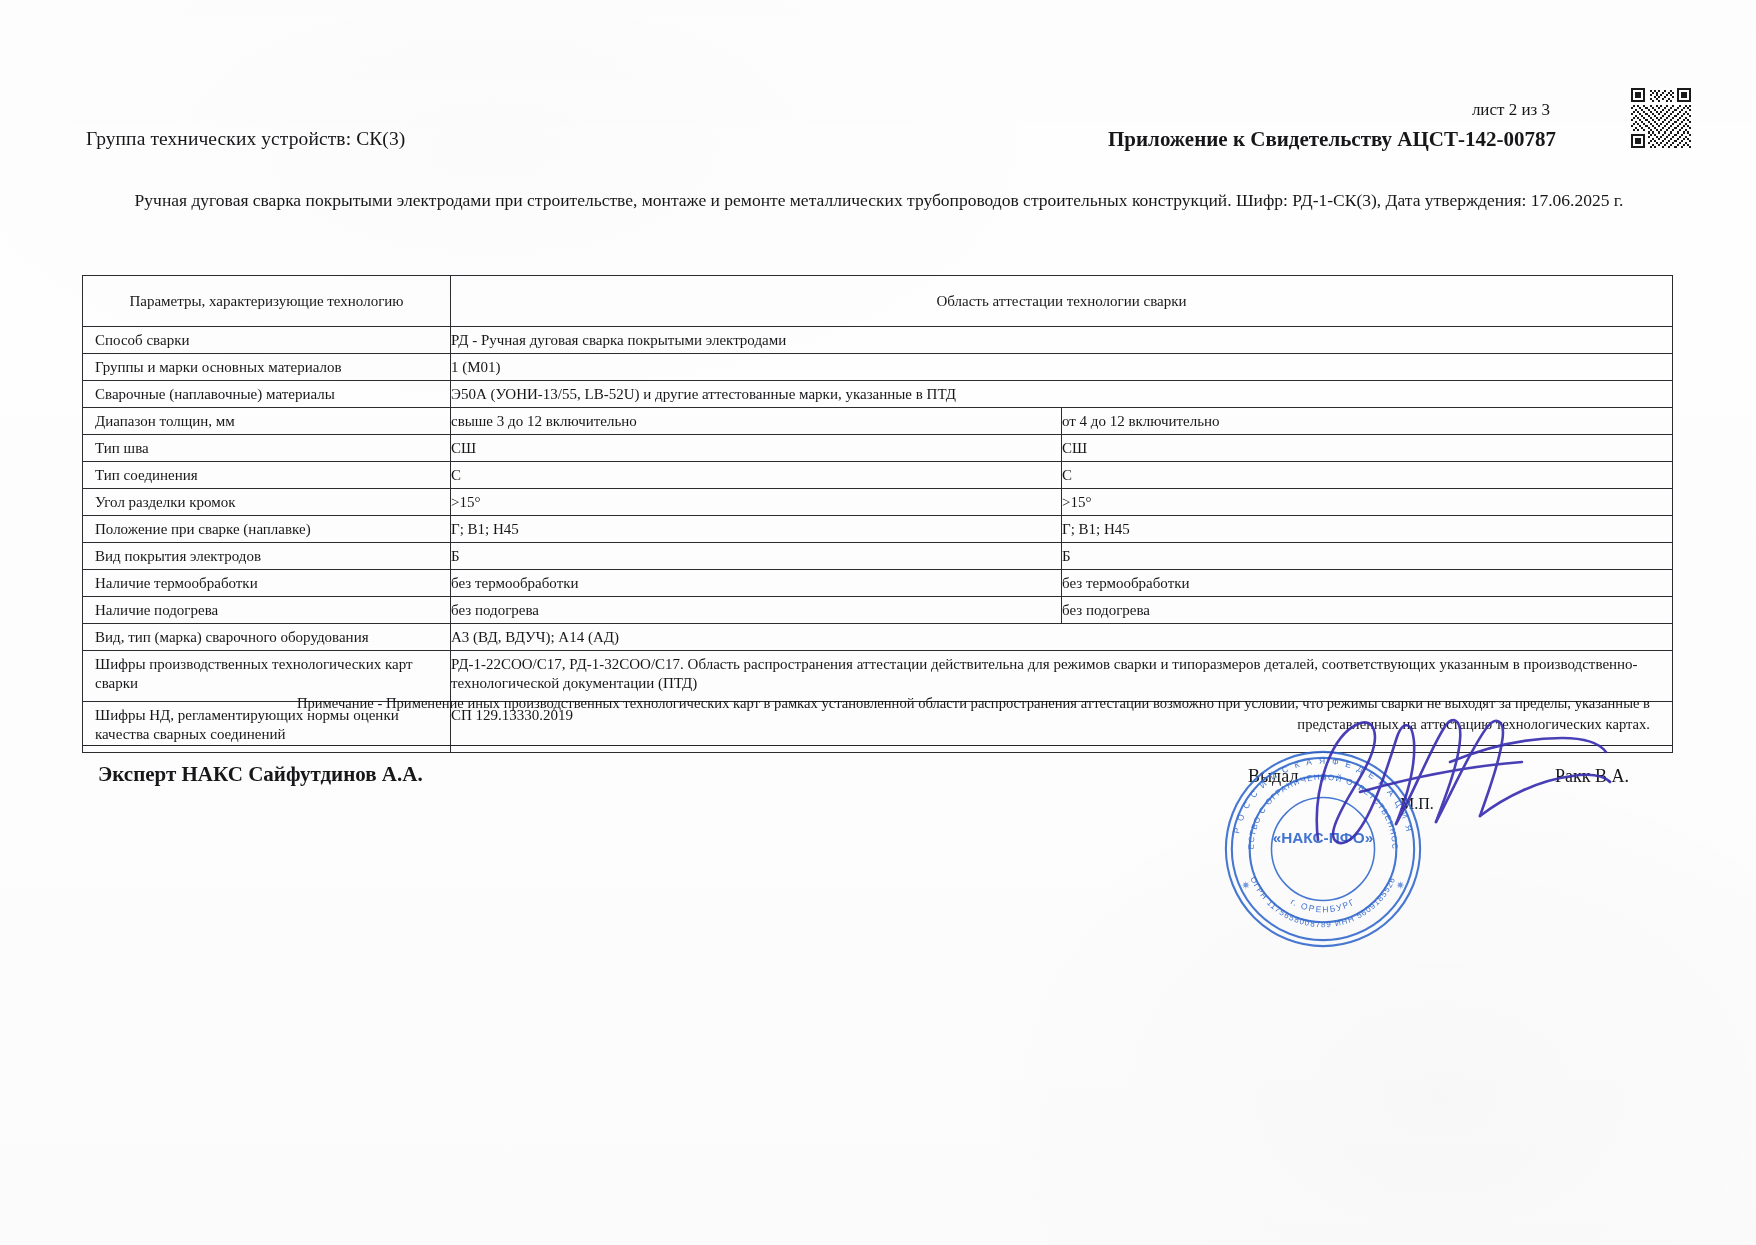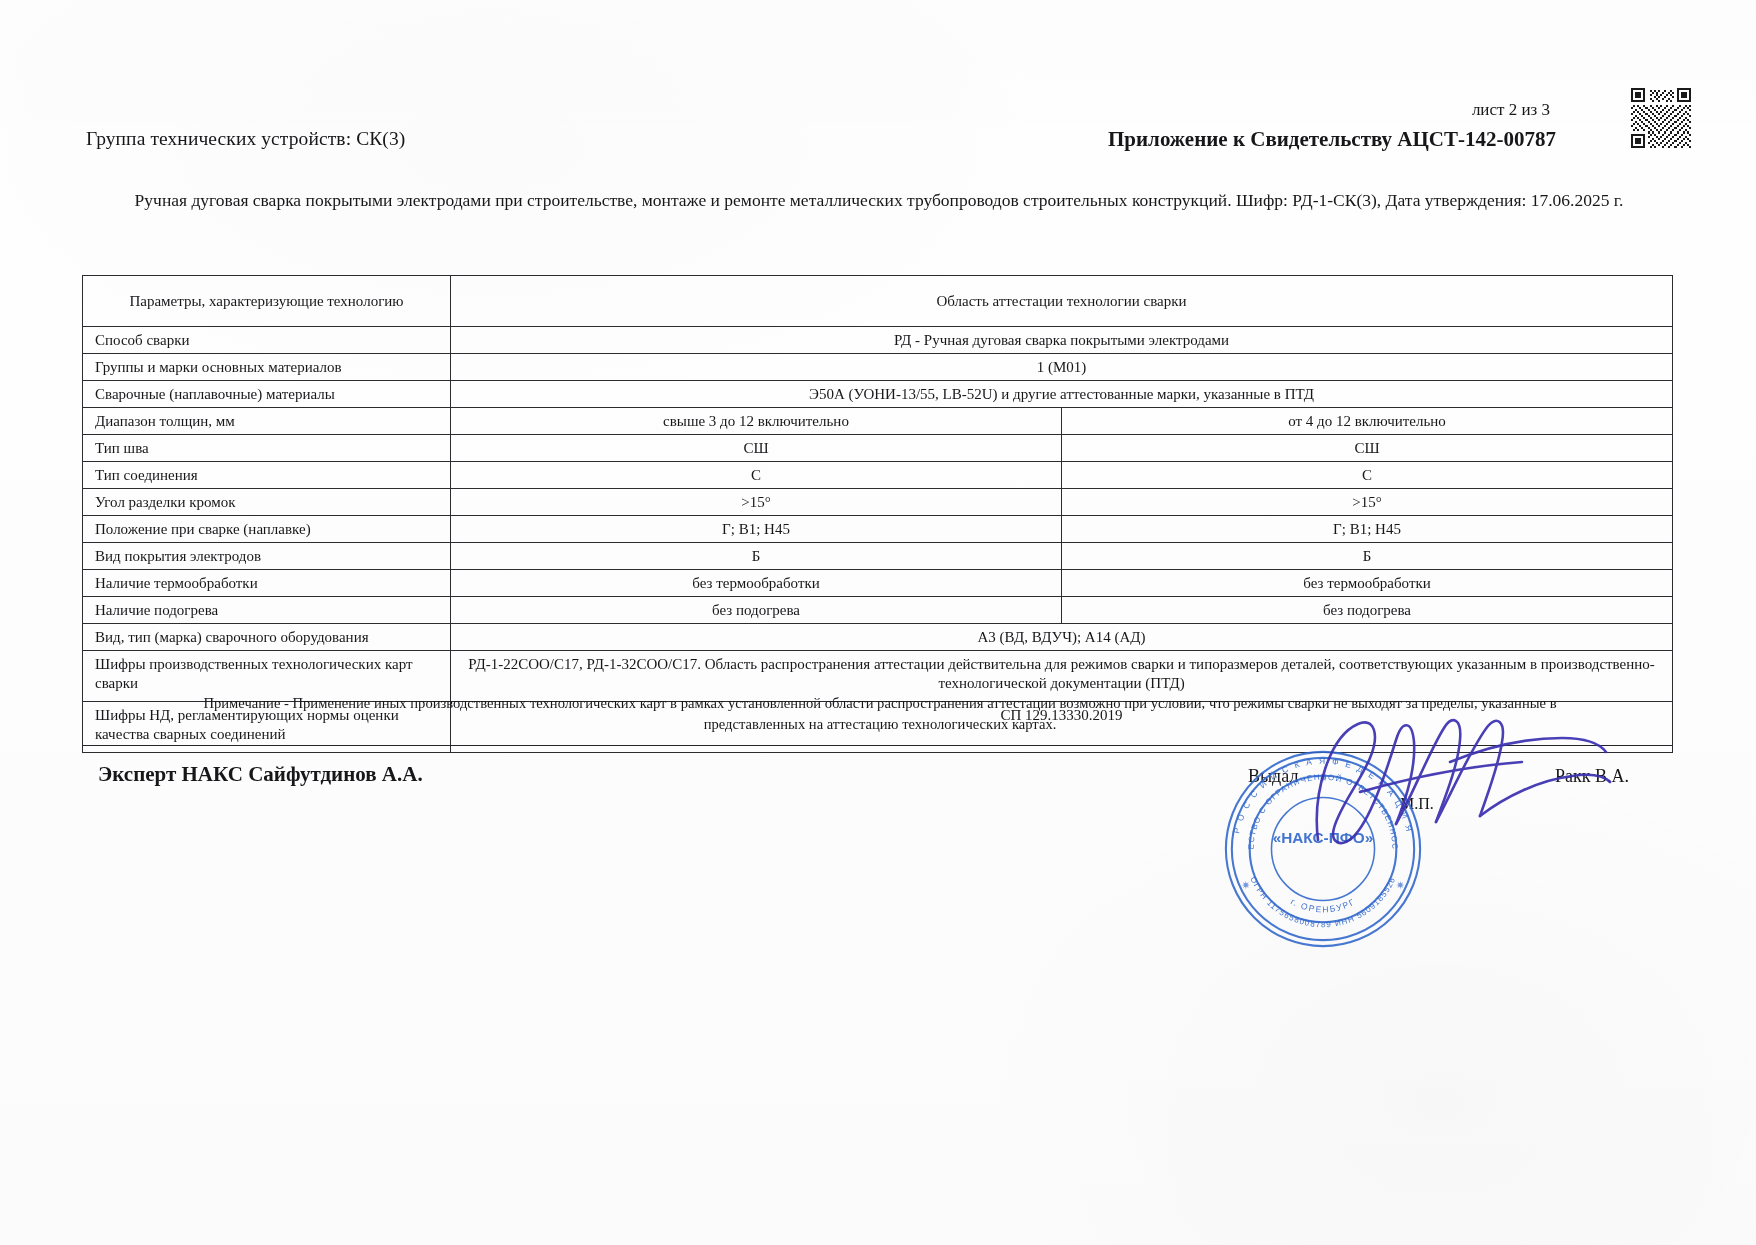--- a/index.html
+++ b/index.html
@@ -68,35 +68,34 @@
     font-size:15px;
     padding:2px 0;
     vertical-align:middle;
     line-height:19px;
   }
   .tbl td.lab{
     text-align:left;padding-left:12px;
     height:22px;
   }
   .tbl td.val{
-    text-align:center;
     margin-top:16px;
   }
   .tbl tr.head td{
     height:46px;text-align:center;font-size:15px;
   }
   .tbl tr.tall td{height:44px;vertical-align:top;padding-top:4px;}
   .col-lab{width:368px;}
   .col-a{width:611px;}
   .col-b{width:611px;}
 
   
   .note{
     position:absolute;left:110px;width:1540px;top:693px;
-    font-size:14.6px;line-height:21px;text-align:center;
+    font-size:14.6px;line-height:21px;text-align:right;
   }
   .note .ind{display:block;}
   .rule{
     position:absolute;left:82px;width:1590px;top:745px;
     border-top:1.6px solid #25252a;
   }
 
   
   .expert{
     position:absolute;left:98px;top:762px;

